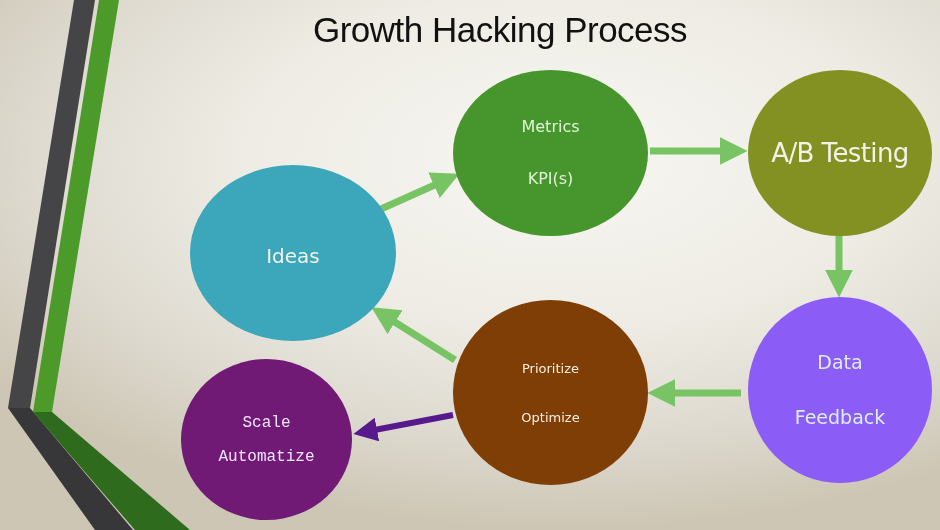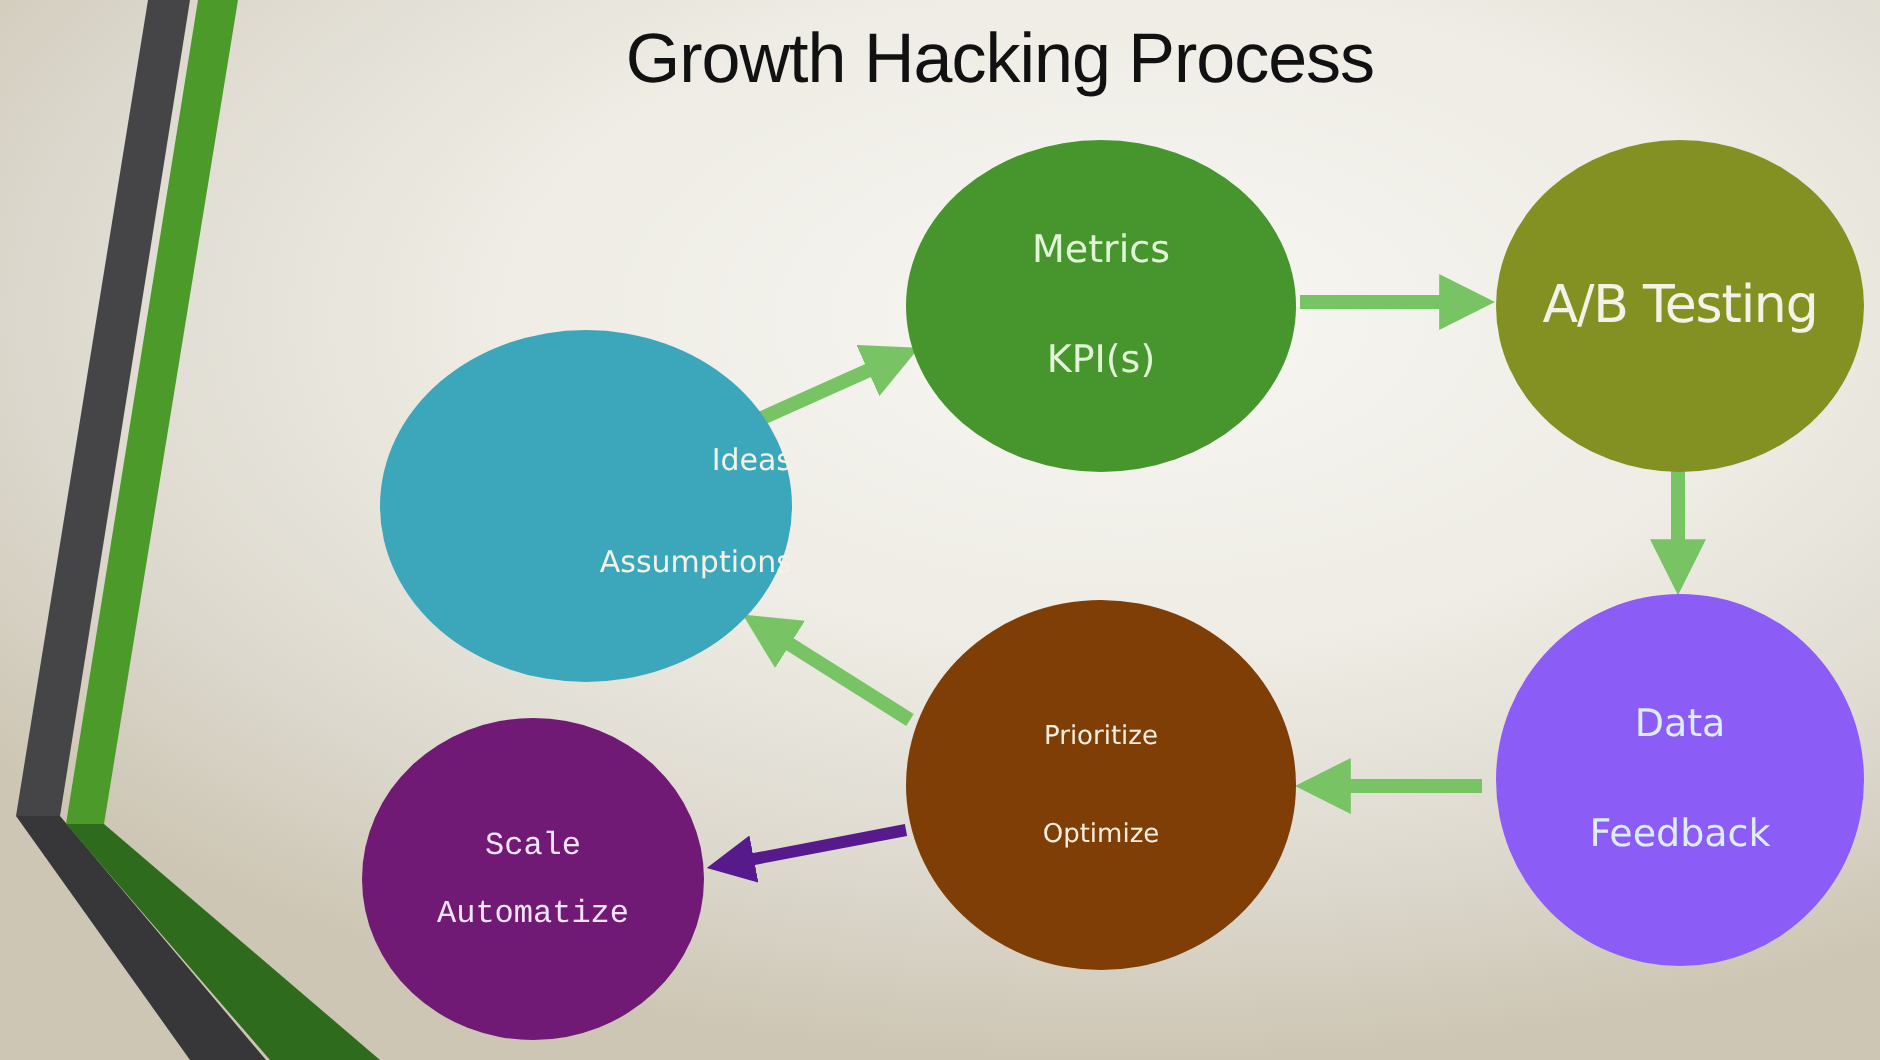--- a/index.html
+++ b/index.html
@@ -46,26 +46,25 @@
     </marker>
   </defs>
   <line x1="381" y1="209" x2="448" y2="179" stroke="#78c464" stroke-width="7" marker-end="url(#ah-green)"></line>
   <line x1="650" y1="151" x2="735" y2="151" stroke="#78c464" stroke-width="7" marker-end="url(#ah-green)"></line>
   <line x1="839" y1="233" x2="839" y2="285" stroke="#78c464" stroke-width="7" marker-end="url(#ah-green)"></line>
   <line x1="741" y1="393" x2="660" y2="393" stroke="#78c464" stroke-width="7" marker-end="url(#ah-green)"></line>
   <line x1="455" y1="360" x2="382" y2="314" stroke="#78c464" stroke-width="7" marker-end="url(#ah-green)"></line>
   <line x1="453" y1="415" x2="364" y2="432" stroke="#561a8c" stroke-width="6" marker-end="url(#ah-purple)"></line>
 </svg>
 
-<div class="node two" style="left:190px; top:165px; width:206px; height:176px; background:#3ca6ba; font-size:15px; padding-top:6px; box-sizing:border-box;align-items:flex-end;">
+<div class="node two" style="left:190px; top:165px; width:206px; height:176px; background:#3ca6ba; font-size:20px; padding-top:6px; box-sizing:border-box;">
   <span class="l1">Ideas</span>
-  <span class="l2">Assumptions</span>
 </div>
 
-<div class="node two" style="left:453px; top:70px; width:195px; height:166px; background:#46952d; font-size:19px; color:#e2f4d8;">
+<div class="node two" style="left:453px; top:70px; width:195px; height:166px; background:#46952d; font-size:16px; color:#e2f4d8;">
   <span class="l1">Metrics</span>
   <span class="l2">KPI(s)</span>
 </div>
 
 <div class="node" style="left:748px; top:70px; width:184px; height:166px; background:#839122; font-size:26px; letter-spacing:-0.6px;">
   <span class="l1">A/B Testing</span>
 </div>
 
 <div class="node two" style="left:748px; top:297px; width:184px; height:186px; background:#8b5cf6; font-size:19px; color:#dceeff;">
   <span class="l1">Data</span>

